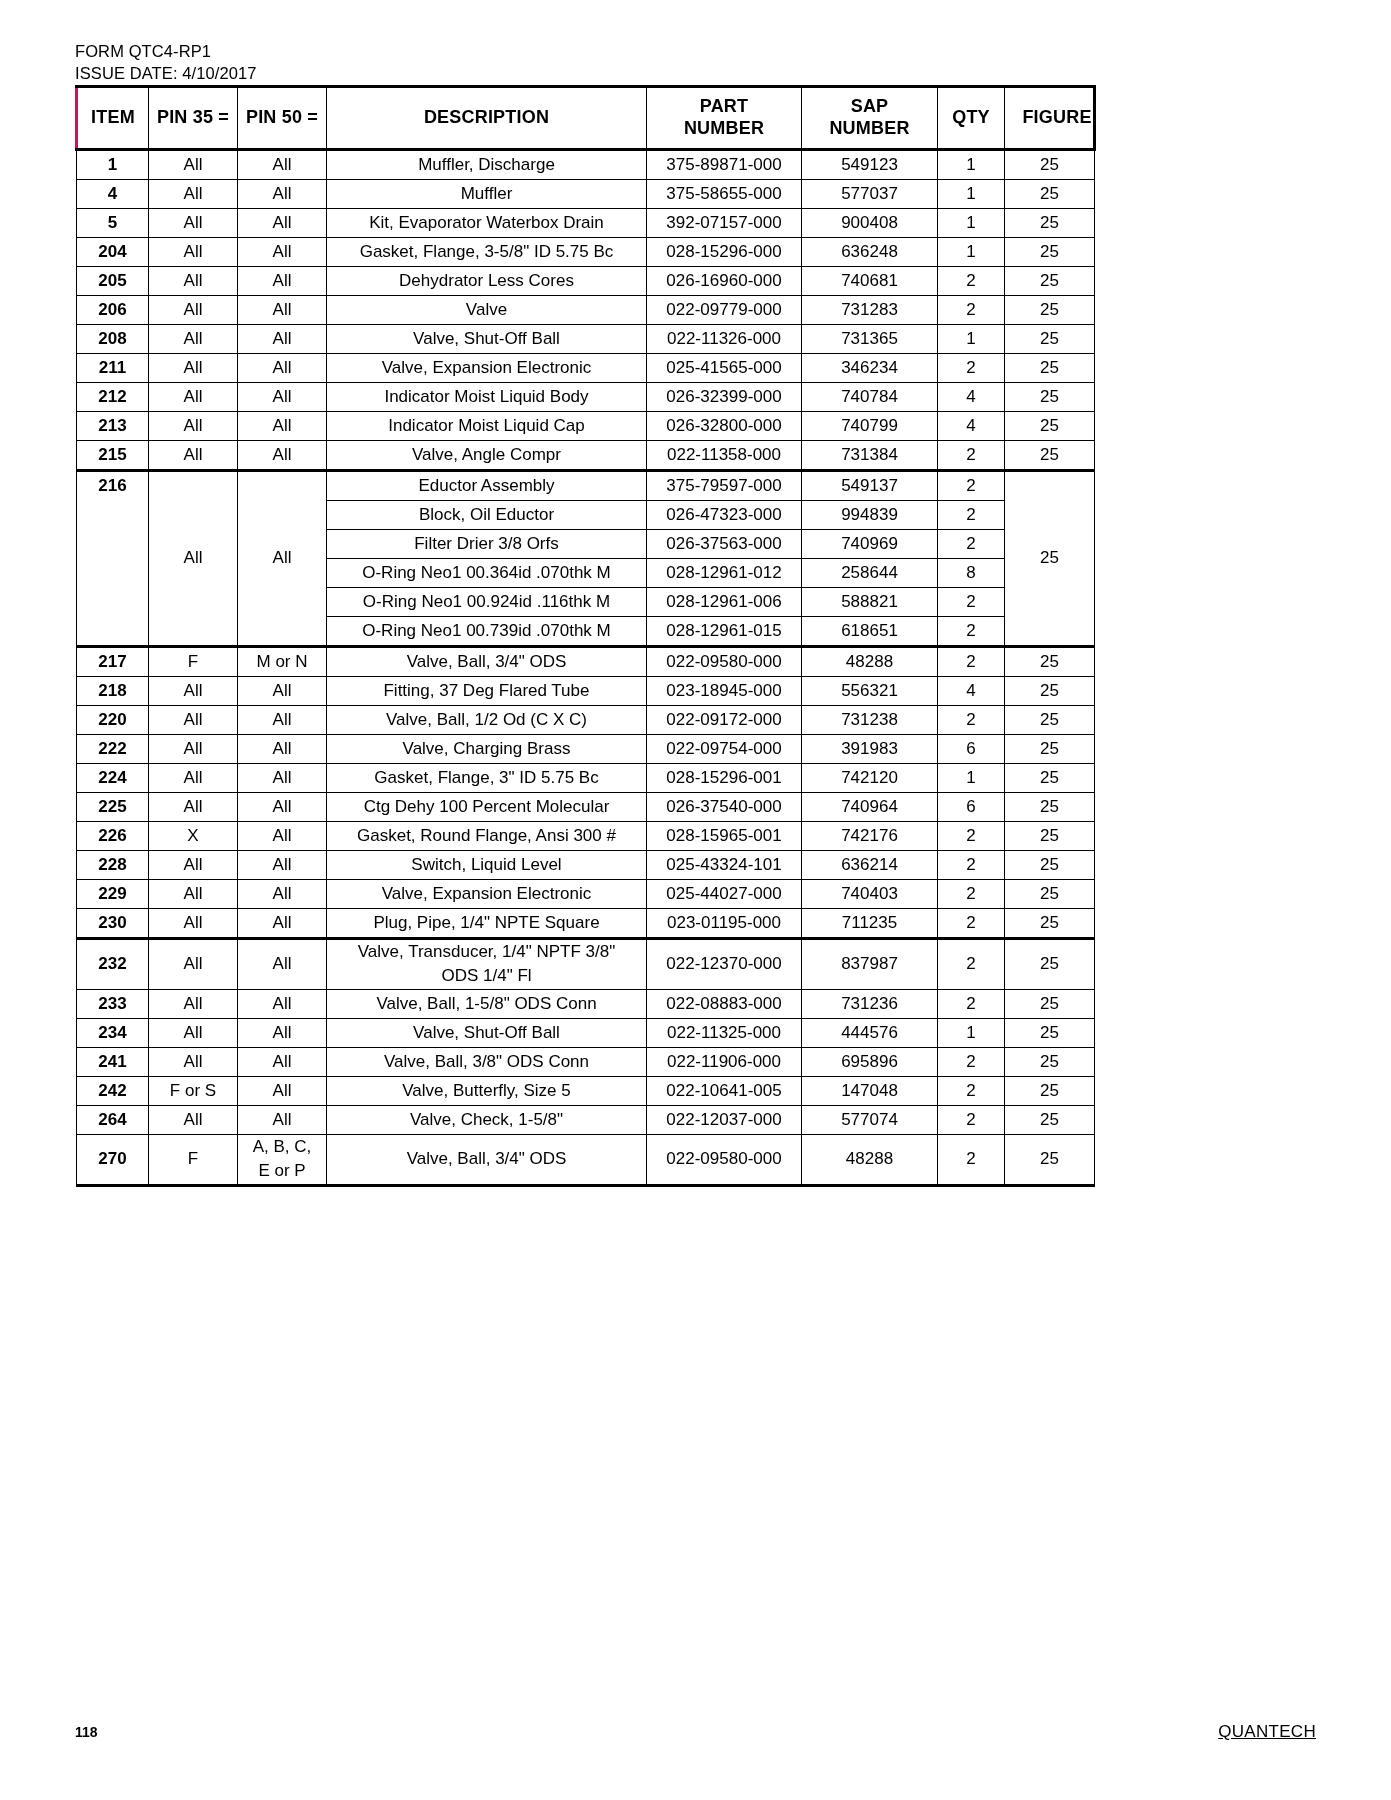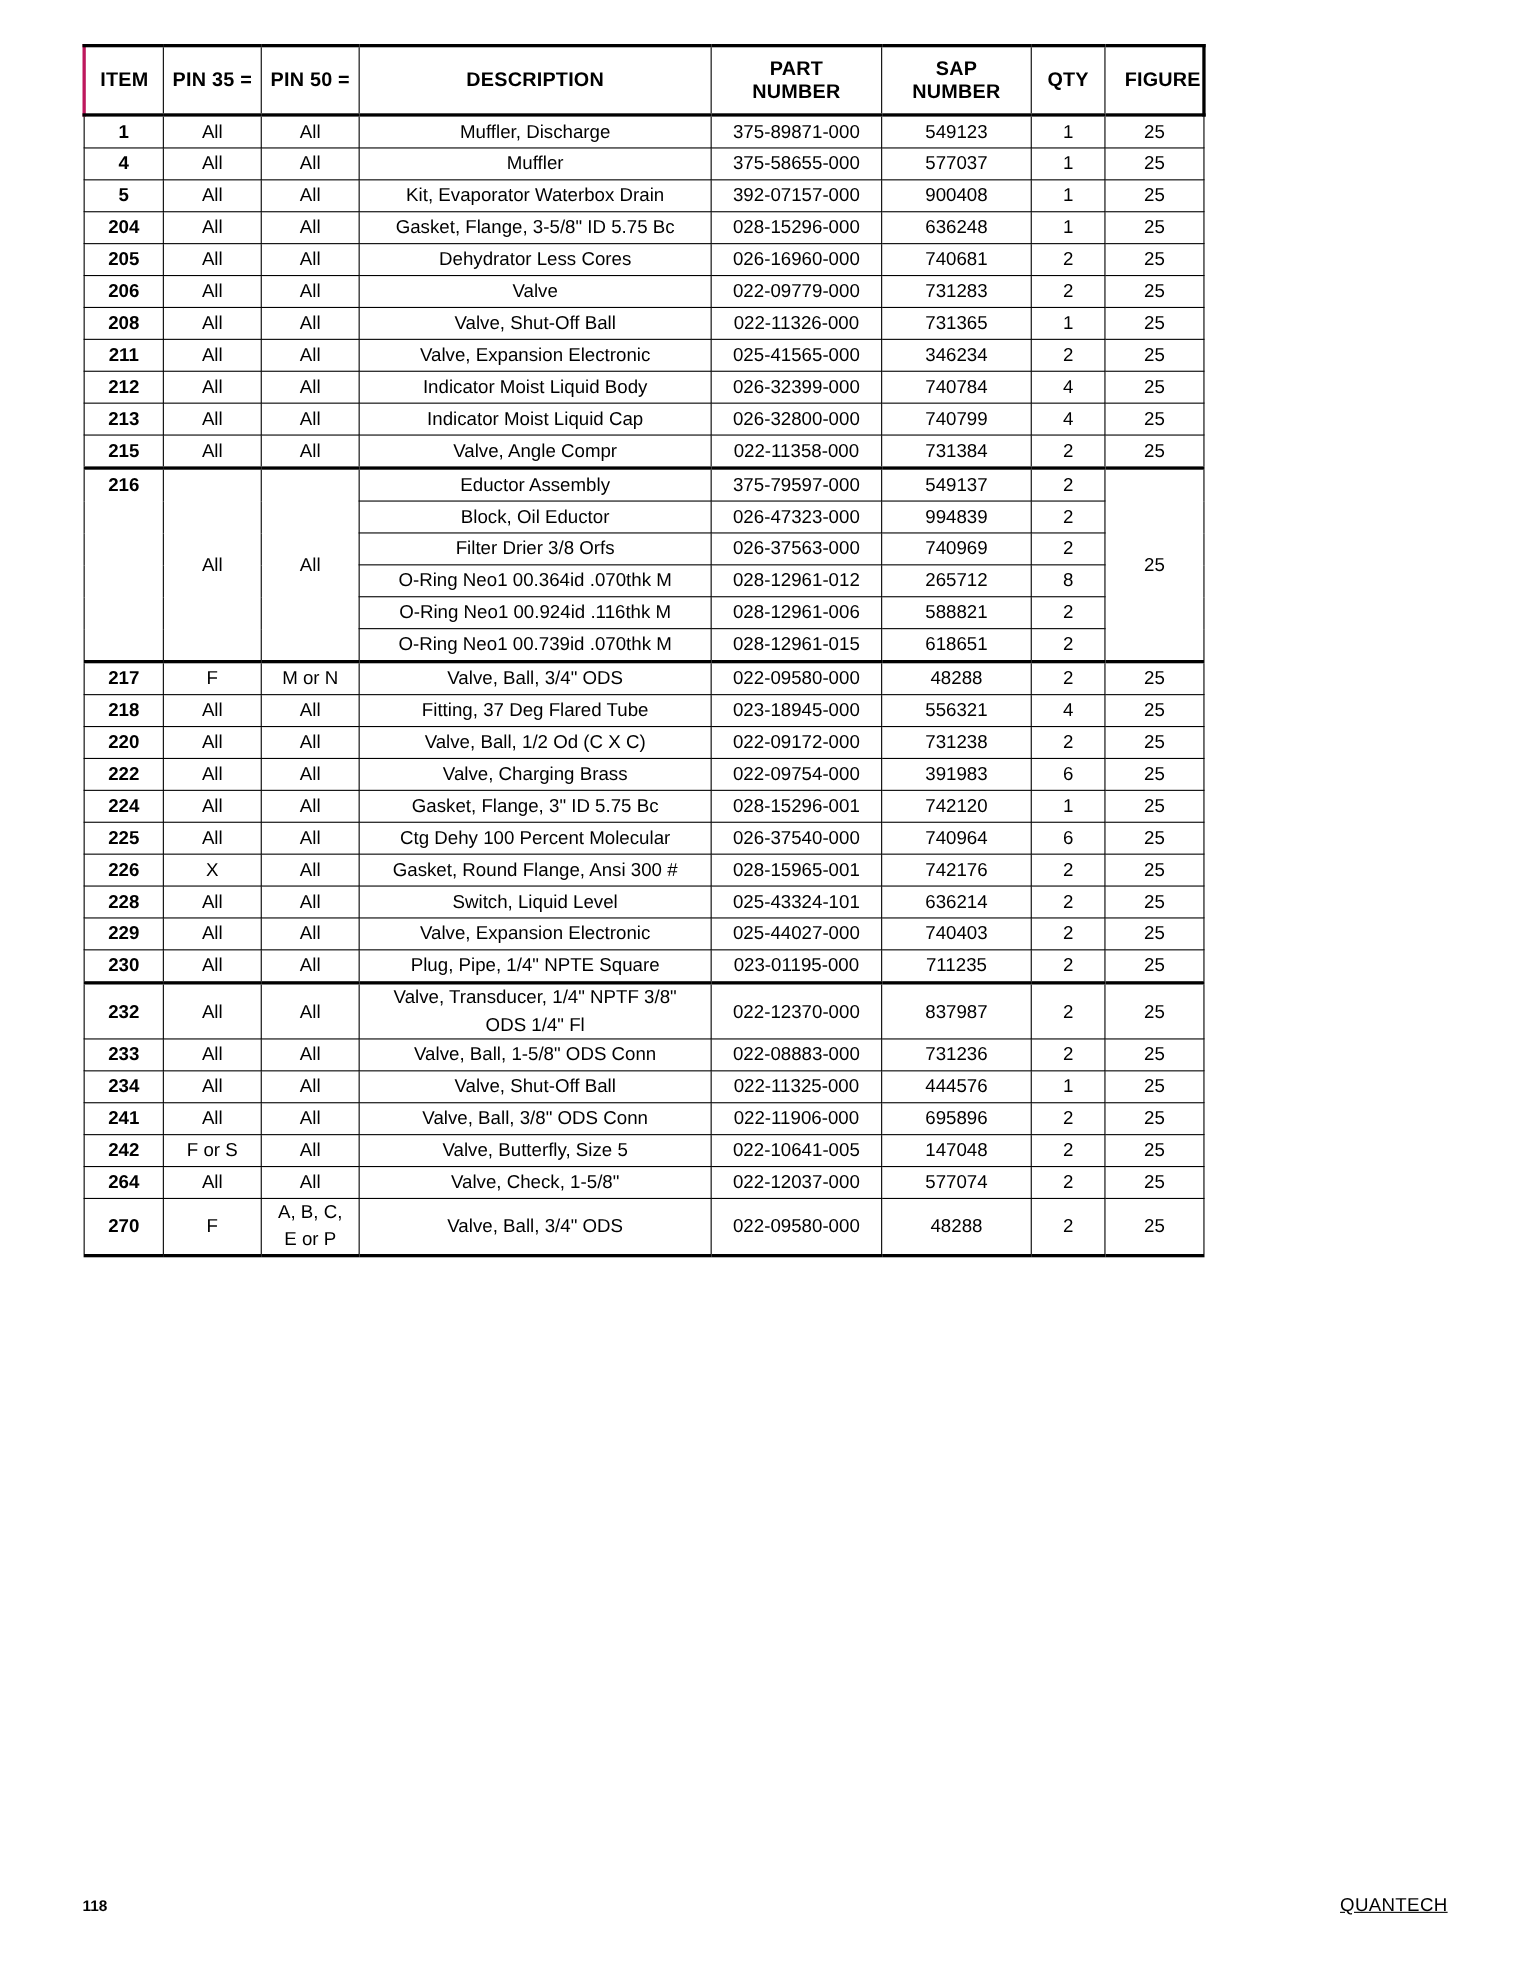--- a/index.html
+++ b/index.html
@@ -108,20 +108,24 @@
     font-size: 17px;
   }
   .footer .pg-num { font-weight: bold; font-size: 14px; }
   .footer .brand { font-weight: normal; letter-spacing: 0.3px; text-decoration: underline; }
 </style>
 </head>
 <body>
 
 <div class="page">
 
+  <div class="doc-header">
+    <div>FORM QTC4-RP1</div>
+    <div>ISSUE DATE: 4/10/2017</div>
+  </div>
 
 
   <table class="parts">
     <colgroup>
       <col class="colw-item">
         <col class="colw-pin35">
         <col class="colw-pin50">
         <col class="colw-desc">
       <col class="colw-part">
         <col class="colw-sap">
@@ -277,21 +281,21 @@
       </tr>
       <tr>
         <td class="c-desc">Filter Drier 3/8 Orfs</td>
         <td class="c-part">026-37563-000</td>
         <td class="c-sap">740969</td>
         <td class="c-qty">2</td>
       </tr>
       <tr>
         <td class="c-desc">O-Ring Neo1 00.364id .070thk M</td>
         <td class="c-part">028-12961-012</td>
-        <td class="c-sap">265712</td>
+        <td class="c-sap">258644</td>
         <td class="c-qty">8</td>
       </tr>
       <tr>
         <td class="c-desc">O-Ring Neo1 00.924id .116thk M</td>
         <td class="c-part">028-12961-006</td>
         <td class="c-sap">588821</td>
         <td class="c-qty">2</td>
       </tr>
       <tr>
         <td class="c-desc">O-Ring Neo1 00.739id .070thk M</td>

